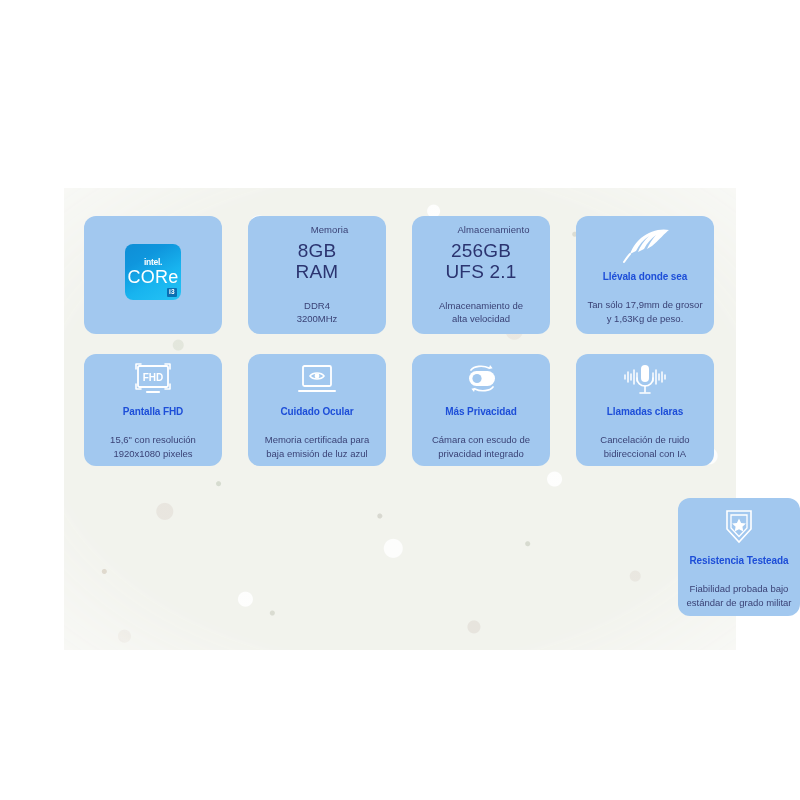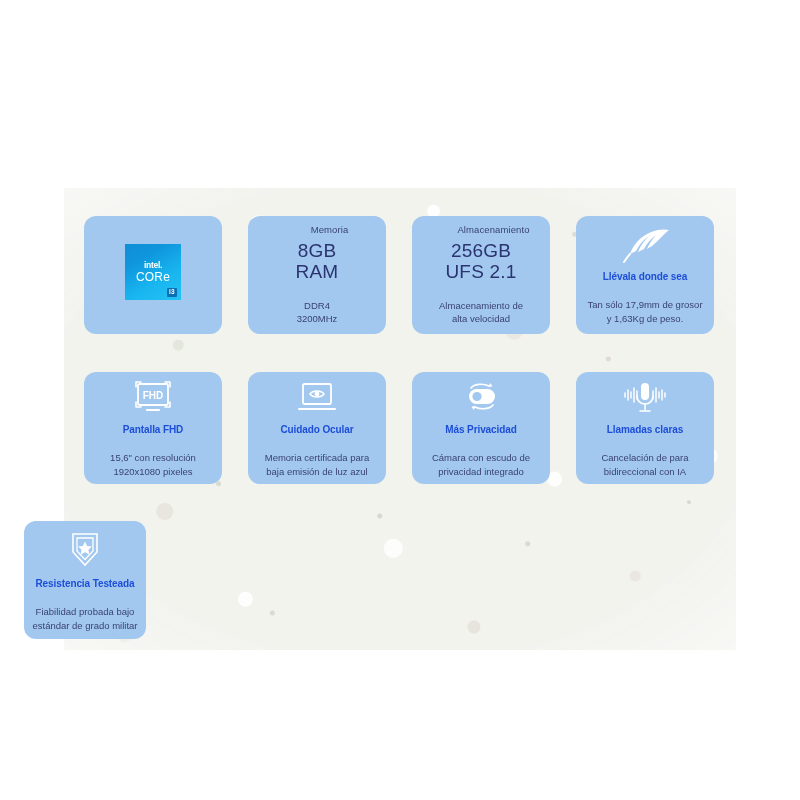--- a/index.html
+++ b/index.html
@@ -118,45 +118,45 @@
     color:#3a4276;
     margin-top:16px;
   }
   .icon-wrap{
     display:flex;align-items:center;justify-content:center;
     margin-bottom:4px;
   }
 
   
   .intel-badge{
-    width:56px;height:56px;border-radius:0;
+    width:56px;height:56px;border-radius:8px;
     background:linear-gradient(150deg,#0f8ed6 0%,#0f96dd 28%,#18b4ef 62%,#25c3f5 100%);
     position:relative;
     display:flex;flex-direction:column;align-items:center;justify-content:center;
     margin-bottom:7px;
   }
   .intel-badge .intel-word{
     color:#ffffff;font-size:8.5px;font-weight:700;letter-spacing:-.3px;
     margin-bottom:1px;
   }
   .intel-badge .core-word{
-    color:#ffffff;font-size:12px;font-weight:400;letter-spacing:.2px;
+    color:#ffffff;font-size:18px;font-weight:400;letter-spacing:.2px;
     line-height:1;
   }
   .intel-badge .i3-tag{
     position:absolute;right:4px;bottom:3px;
     background:#0a6fb3;color:#fff;font-size:6.5px;font-weight:700;
     padding:1px 2.5px;border-radius:1px;line-height:1;
   }
 
   svg{display:block;}
   .row3-wrap{
     position:absolute;
-    left:0;right:0;top:521px;
-    display:flex;justify-content:flex-start;padding-left:24px;
+    left:0;right:0;top:498px;
+    display:flex;justify-content:flex-end;padding-left:24px;
   }
   .row3-wrap .card{width:122px;height:118px;}
 </style>
 </head>
 <body>
 
 <div id="texture-panel"></div>
 <div id="texture-speckle"></div>
 
 <div id="cards-grid" class="row1">
@@ -197,21 +197,21 @@
       </svg>
     </div>
     <div class="title">Llévala donde sea</div>
     <div class="sub">
       <div>Tan sólo 17,9mm de grosor</div>
       <div>y 1,63Kg de peso.</div>
     </div>
   </div>
 </div>
 
-<div id="cards-grid-2" class="row2" style="position:absolute;left:84px;top:372px;width:630px;display:grid;grid-template-columns:repeat(4,138px);gap:36px 26px;">
+<div id="cards-grid-2" class="row2" style="position:absolute;left:84px;top:354px;width:630px;display:grid;grid-template-columns:repeat(4,138px);gap:36px 26px;">
 
   <div class="card">
     <div class="icon-wrap">
       <svg width="52" height="40" viewBox="0 0 52 40">
         <rect x="11" y="6" width="30" height="21" rx="1.5" fill="none" stroke="#ffffff" stroke-width="1.8"></rect>
         <text x="26" y="21" font-family="Liberation Sans, sans-serif" font-size="10" font-weight="600" fill="#ffffff" text-anchor="middle">FHD</text>
         <path d="M9 4v5M9 4h5" stroke="#ffffff" stroke-width="1.6" fill="none" stroke-linecap="round"></path>
         <path d="M43 4v5M43 4h-5" stroke="#ffffff" stroke-width="1.6" fill="none" stroke-linecap="round"></path>
         <path d="M9 29v-5M9 29h5" stroke="#ffffff" stroke-width="1.6" fill="none" stroke-linecap="round"></path>
         <path d="M43 29v-5M43 29h-5" stroke="#ffffff" stroke-width="1.6" fill="none" stroke-linecap="round"></path>
@@ -275,21 +275,21 @@
           <path d="M38 13v8"></path>
             <path d="M41 10v14"></path>
             <path d="M44 14v6"></path>
           <path d="M47 12v10"></path>
             <path d="M50 15v4"></path>
         </g>
       </svg>
     </div>
     <div class="title">Llamadas claras</div>
     <div class="sub">
-      <div>Cancelación de para</div>
+      <div>Cancelación de ruido</div>
       <div>bidireccional con IA</div>
     </div>
   </div>
 </div>
 
 <div class="row3-wrap">
 
   <div class="card">
     <div class="icon-wrap">
       <svg width="48" height="44" viewBox="0 0 48 44">

